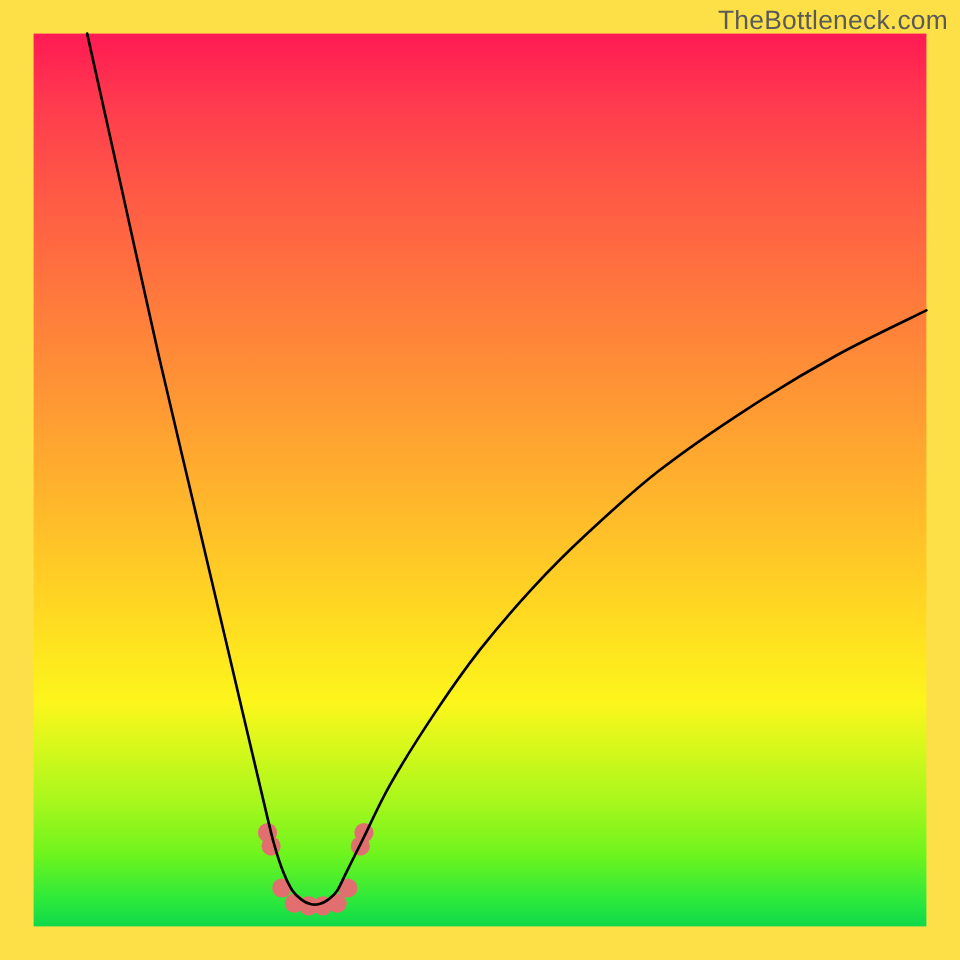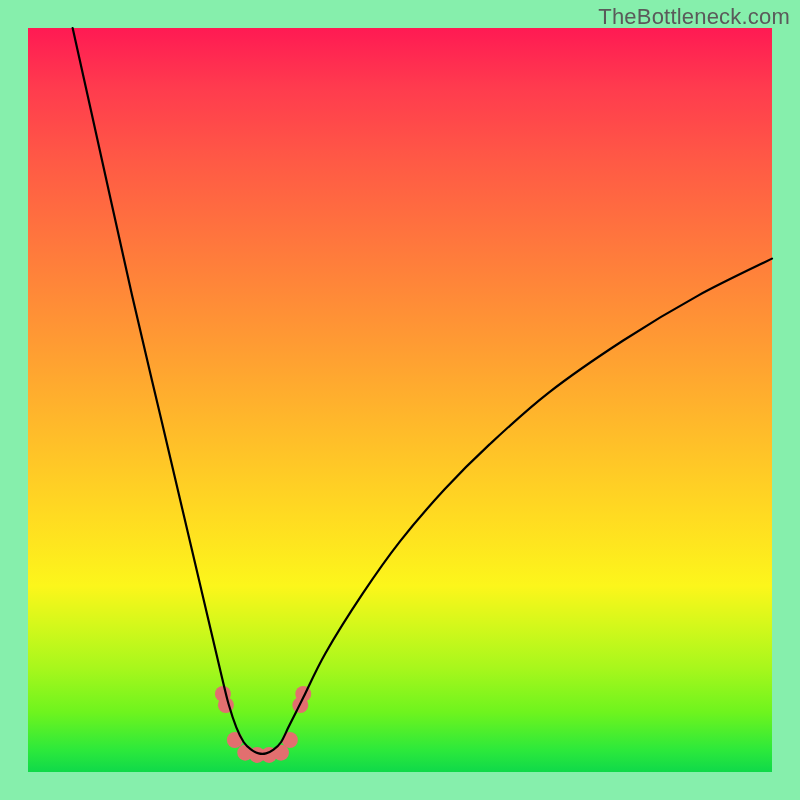--- a/index.html
+++ b/index.html
@@ -7,21 +7,21 @@
     padding: 0;
     width: 800px;
     height: 800px;
     overflow: hidden;
     background: #000;
     font-family: Arial, Helvetica, sans-serif;
   }
   .frame {
     position: absolute;
     inset: 0;
-    background: #86efac;
+    background: #fde047;
   }
   .plot-area {
     position: absolute;
     left: 28px;
     top: 28px;
     width: 744px;
     height: 744px;
     
     background: linear-gradient(
       to bottom,

